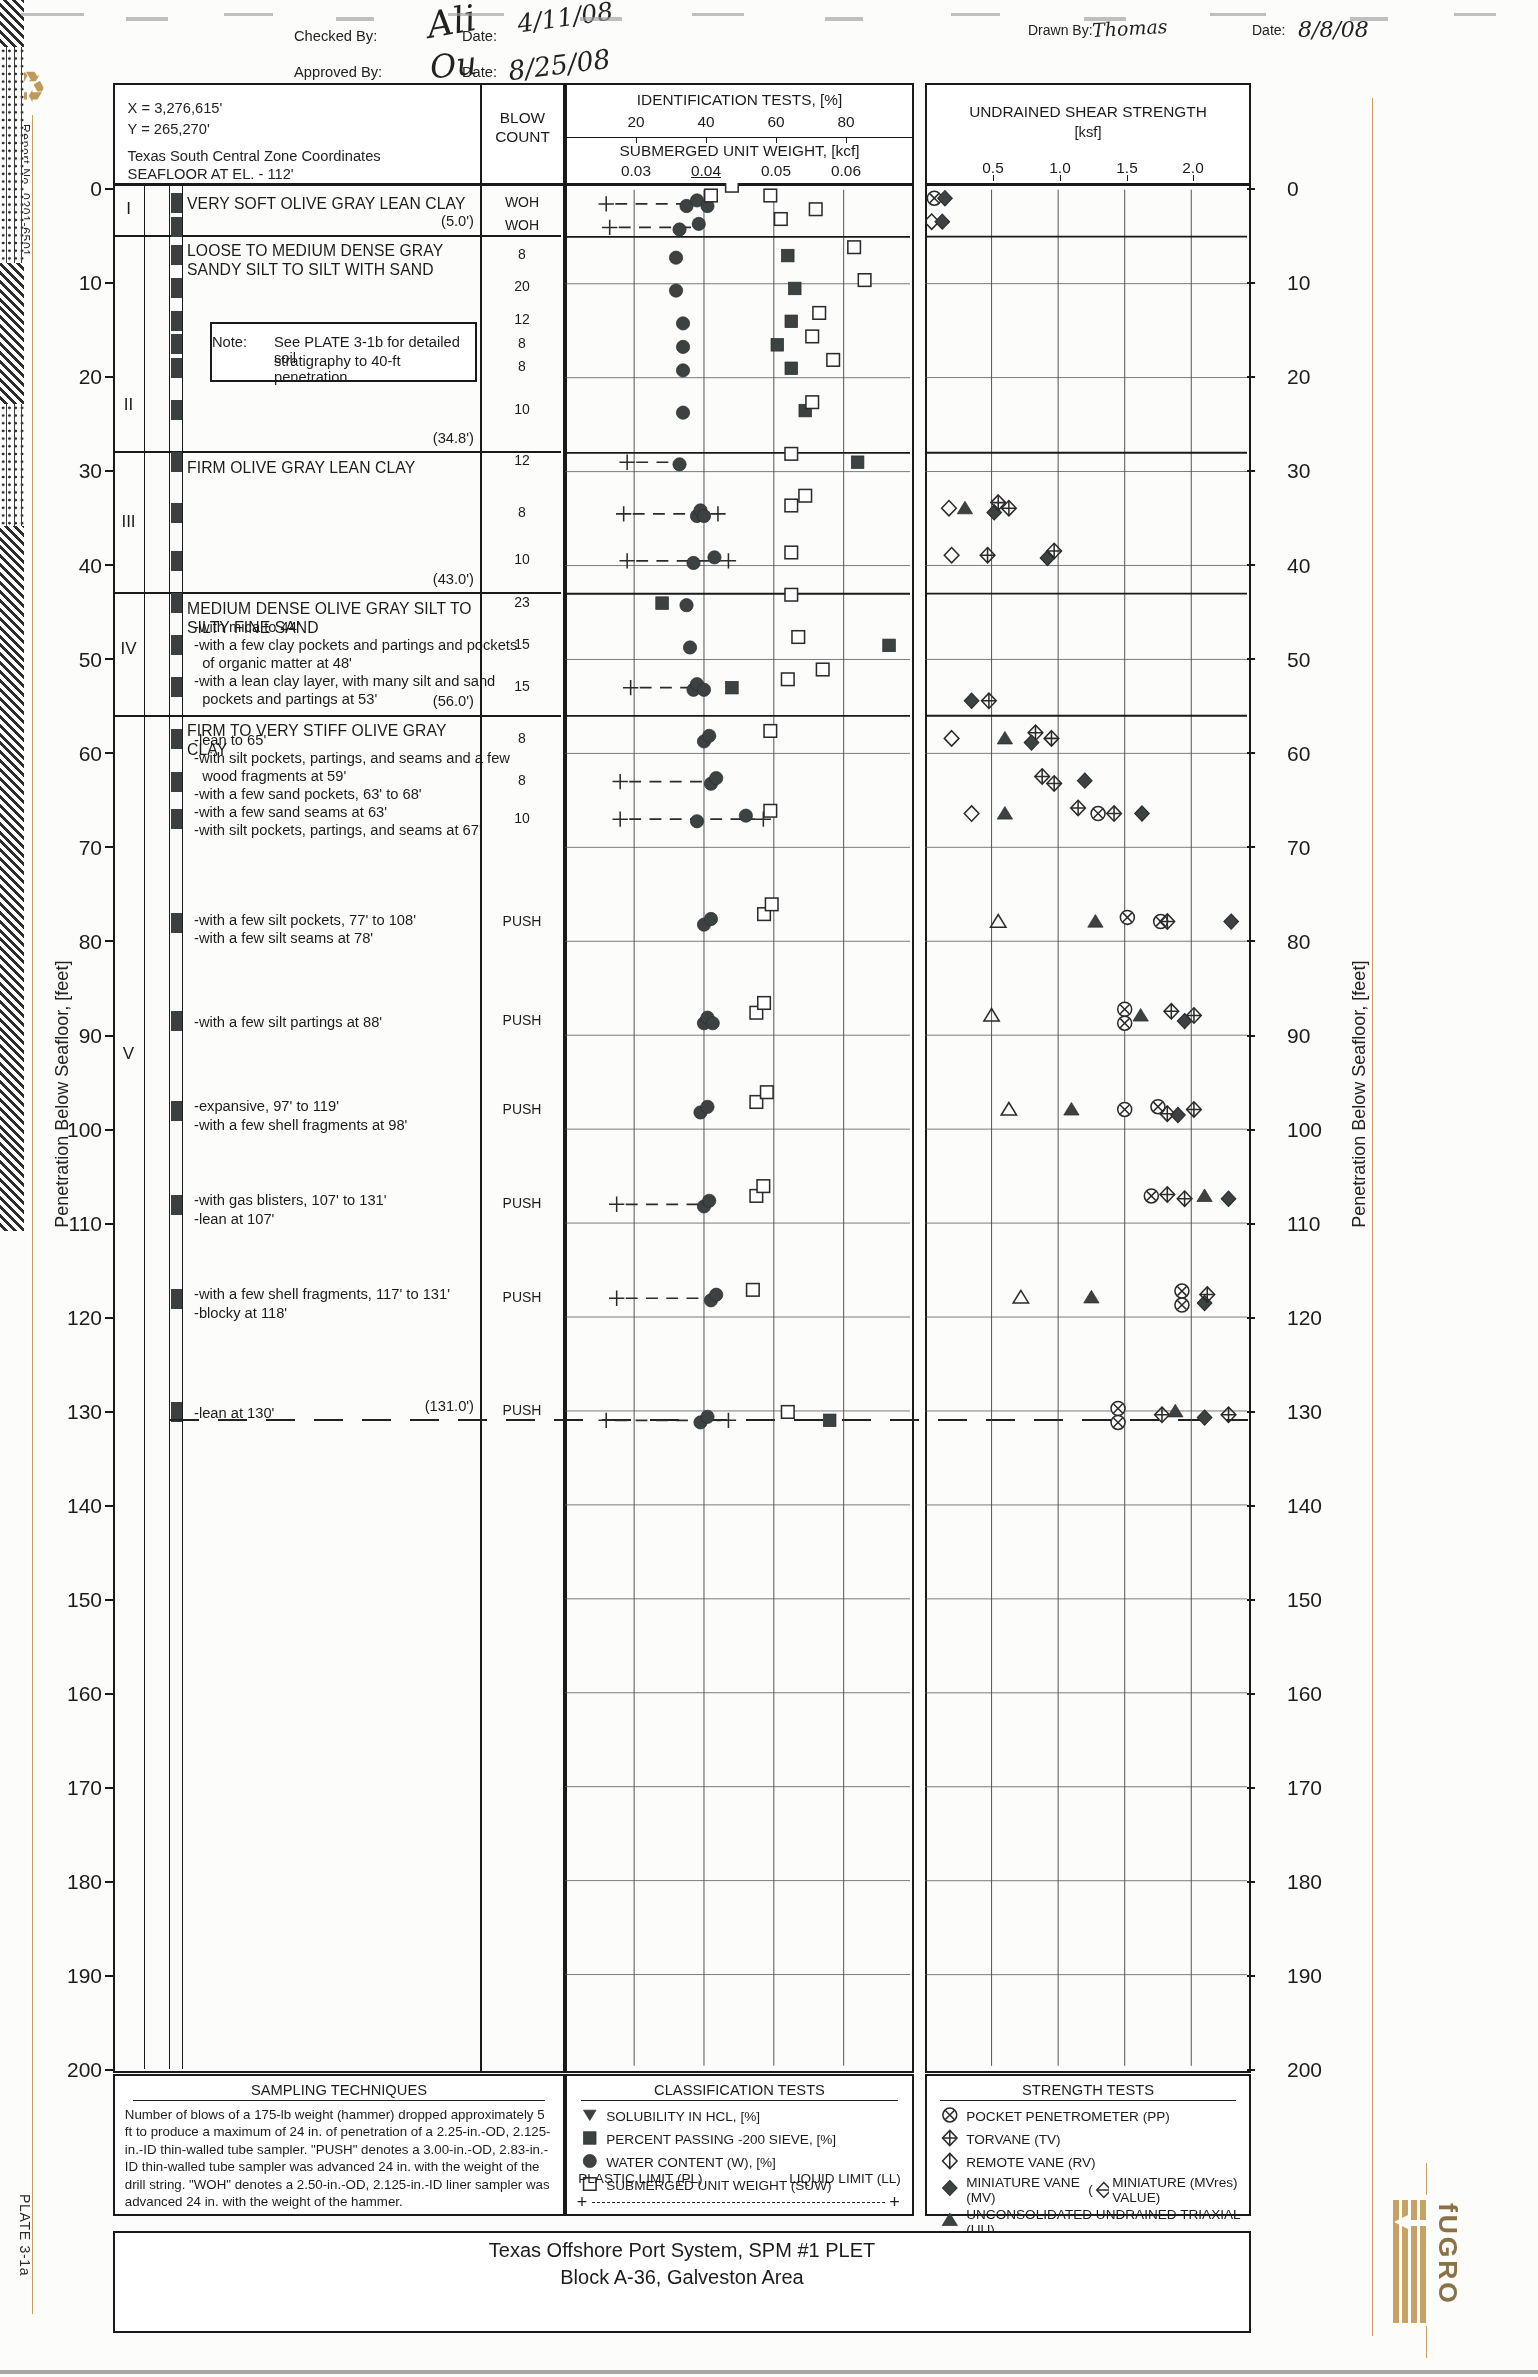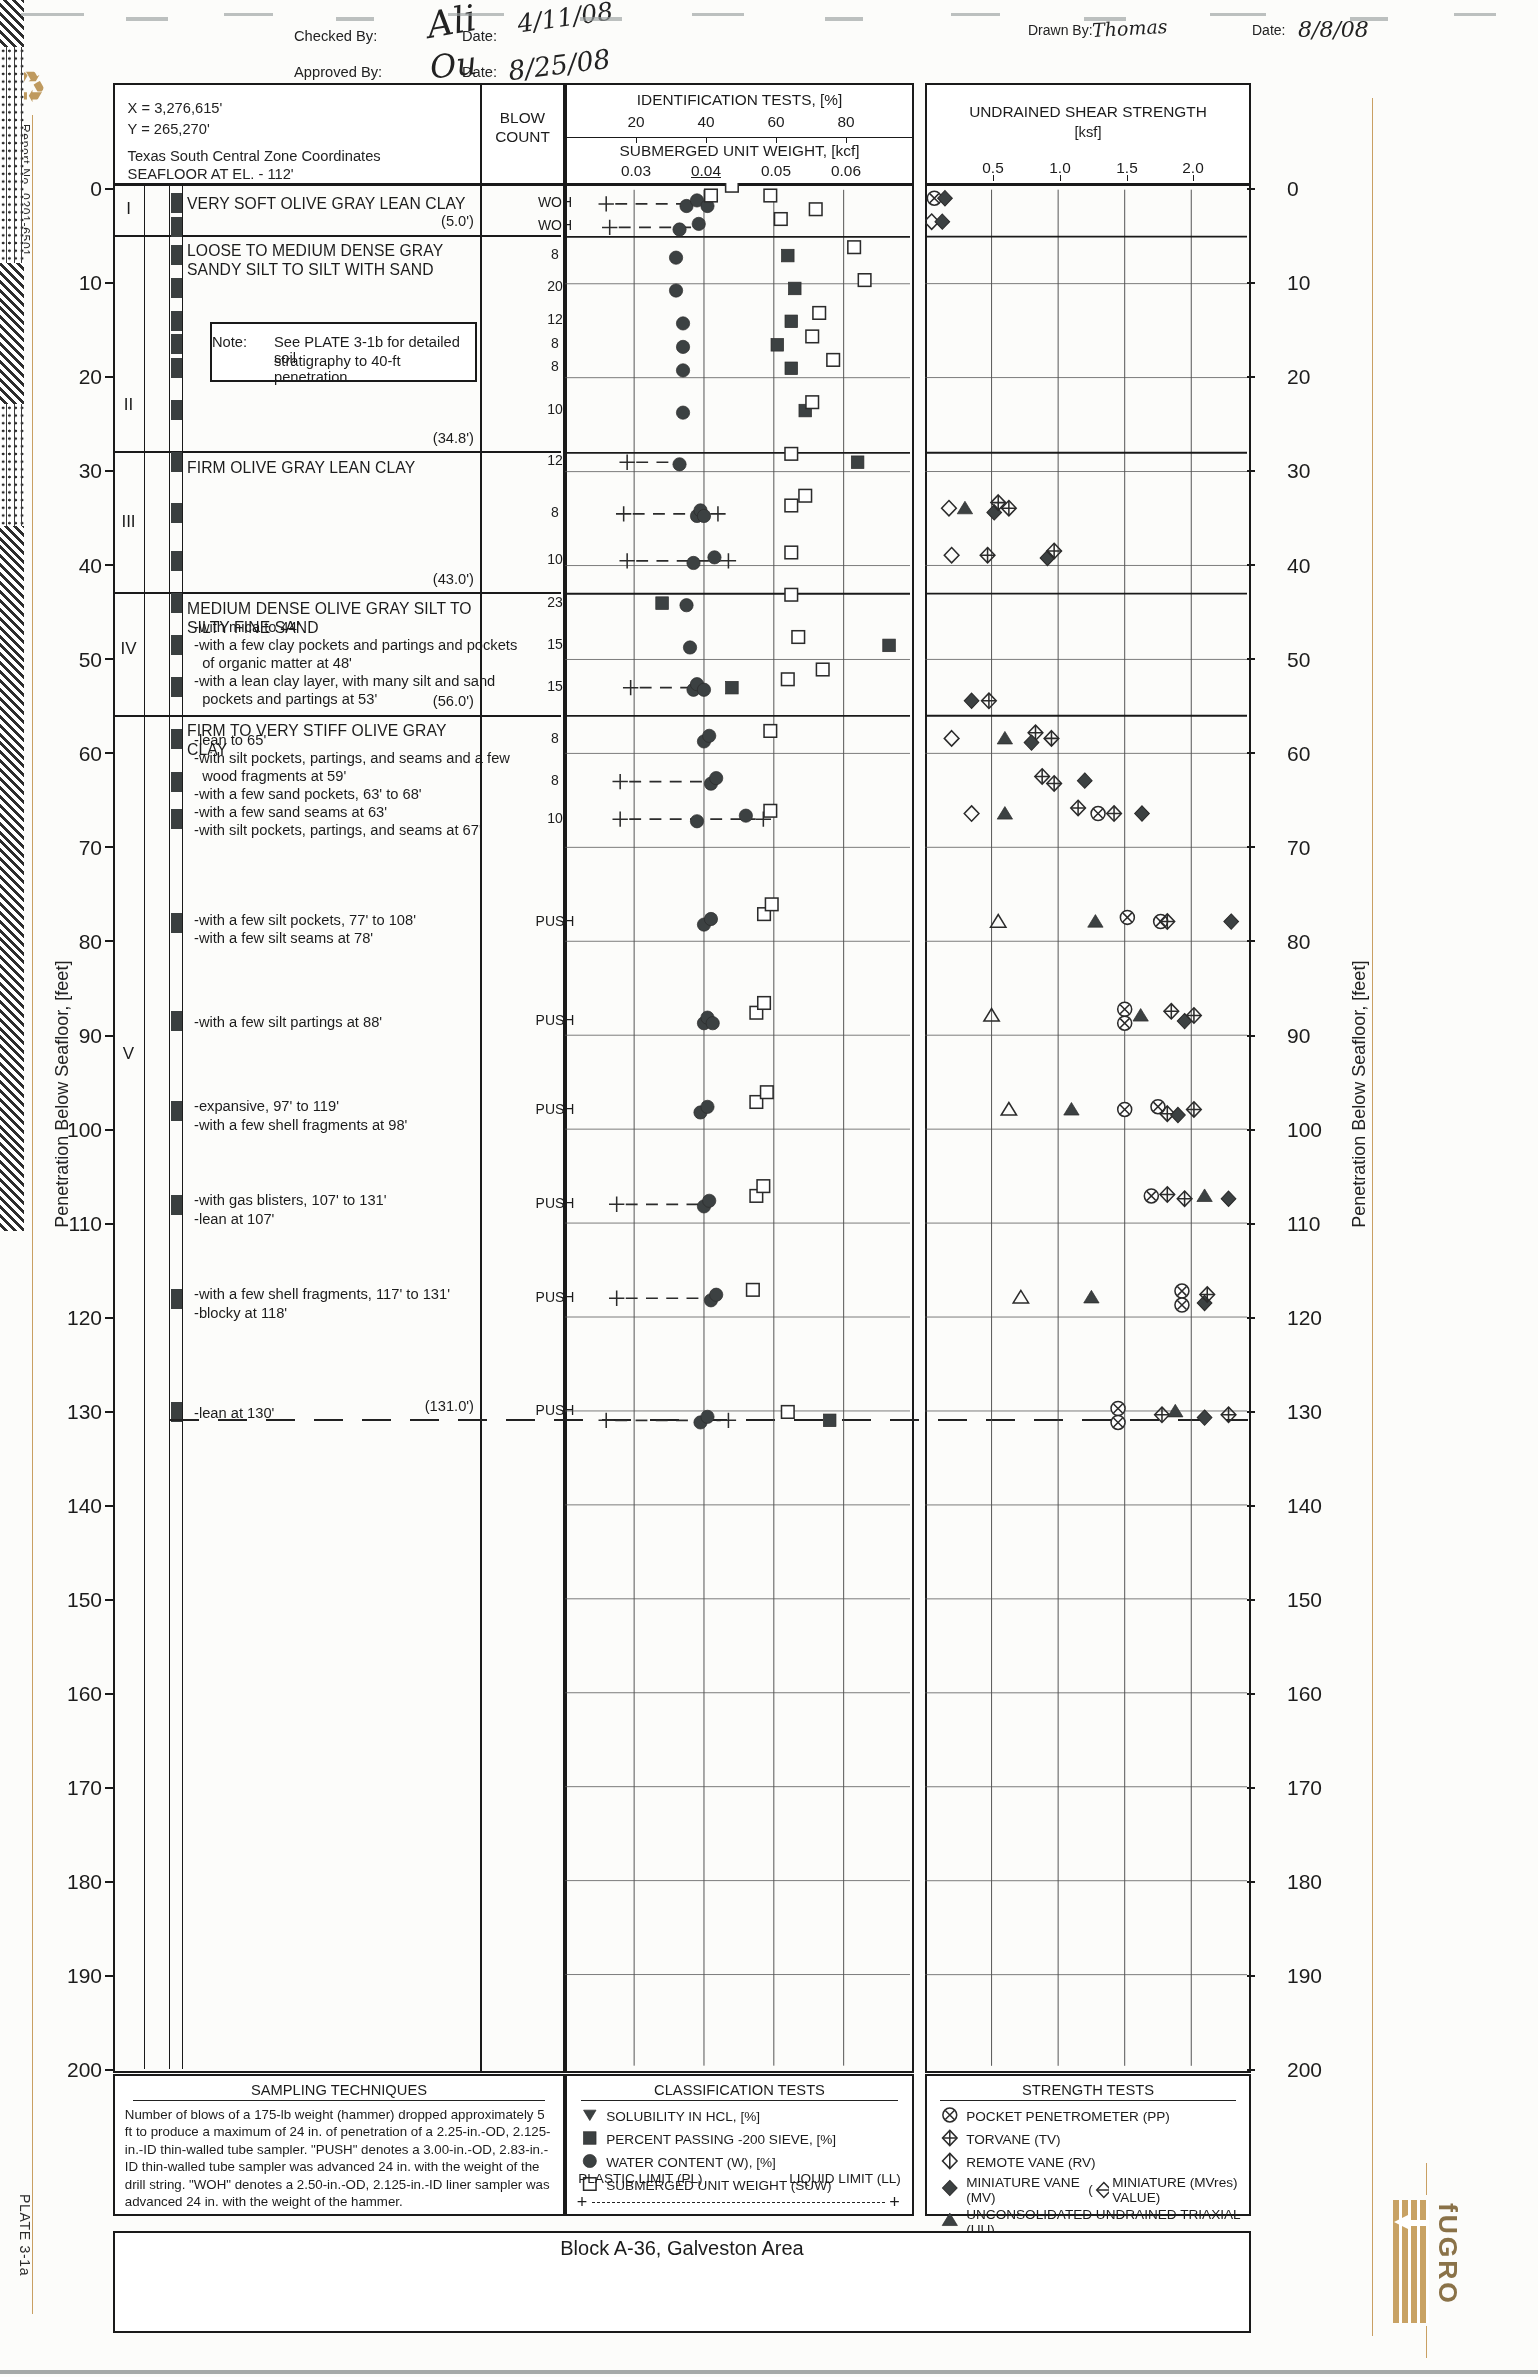--- a/index.html
+++ b/index.html
@@ -16,21 +16,21 @@
   .pat-silt{background-color:#fff;
     background-image:repeating-linear-gradient(90deg,transparent 0 6.3px,#3a3a3a 6.3px 7.3px),
                      radial-gradient(#2d2d2d 1px,transparent 1.3px);
     background-size:auto,6.3px 7.7px;}
   .lg-title{font-size:14.7px;text-align:center;margin:5.6px auto 4.2px;width:92%;
             border-bottom:1.4px solid #222;padding-bottom:2.8px;}
   .lg-row{display:flex;align-items:center;gap:7px;font-size:13.6px;margin:2.1px 0 2.1px 12.6px;}
   .lg-note{font-size:13.3px;margin:11.2px 0 0 28px;}
   .tickmark{position:absolute;background:#1a1a1a;}
   .dlabel{position:absolute;font-size:21px;line-height:21px;}
-  .blowv{position:absolute;left:480px;width:84px;text-align:center;font-size:14px;padding-left:33px;}
+  .blowv{position:absolute;left:480px;width:84px;text-align:center;font-size:14px;}
   .ltitle{position:absolute;left:187px;width:294px;font-size:15.7px;line-height:19px;letter-spacing:0.1px;}
   .lnote{position:absolute;left:194px;width:287px;font-size:14.7px;line-height:18px;white-space:pre;}
   .lbot{position:absolute;left:389px;width:85px;text-align:right;font-size:14.7px;}
   .rnum{position:absolute;left:113px;width:31px;text-align:center;font-size:17px;}
   .artifact{position:absolute;background:#9aa0a0;opacity:.65;height:3.5px;}
   .goldline{position:absolute;background:#c9a063;}
 </style>
 </head>
 <body>
 
@@ -653,20 +653,21 @@
         <span><svg width="19.6" height="18" viewBox="0 0 28 26">
             <path d="M 3 21 L 25 21 L 14 3 Z" fill="#3c4142" stroke="#2b2b2b"></path>
           </svg></span>
         <span>UNCONSOLIDATED UNDRAINED TRIAXIAL (UU)</span>
       </div>
     </div>
   <div class="lg-note">(Open symbols indicate remolded (r) tests)</div>
 </div>
 
 <div class="box" style="left:113px;top:2231px;width:1134px;height:98px;border-width:2.8px;">
+  <div style="text-align:center;font-size:20px;margin-top:5.6px;">Texas Offshore Port System, SPM #1 PLET</div>
   <div style="text-align:center;font-size:20px;margin-top:4.2px;">Block A-36, Galveston Area</div>
 </div>
 
 <div class="goldline" style="left:1426px;top:2163px;width:1.4px;height:32px;"></div>
 <div class="abs" style="left:1393px;top:2200px;width:69px;height:123px;">
   <div class="abs" style="left:0;top:0;width:36px;height:123px;background:repeating-linear-gradient(90deg,#c8a264 0 5.6px,#ffffff 5.6px 9px);"></div>
   <div class="abs" style="left:1.4px;top:15.4px;width:0;height:0;border-top:7.7px solid transparent;border-bottom:7.7px solid transparent;border-right:14px solid #fff;"></div>
   <div class="abs" style="left:14px;top:20px;width:21px;height:5.6px;background:#fff;"></div>
   <div class="vtext" style="left:39px;top:2.8px;font-size:26.6px;font-weight:bold;color:#8a7248;letter-spacing:2.8px;">fUGRO</div>
 </div>

